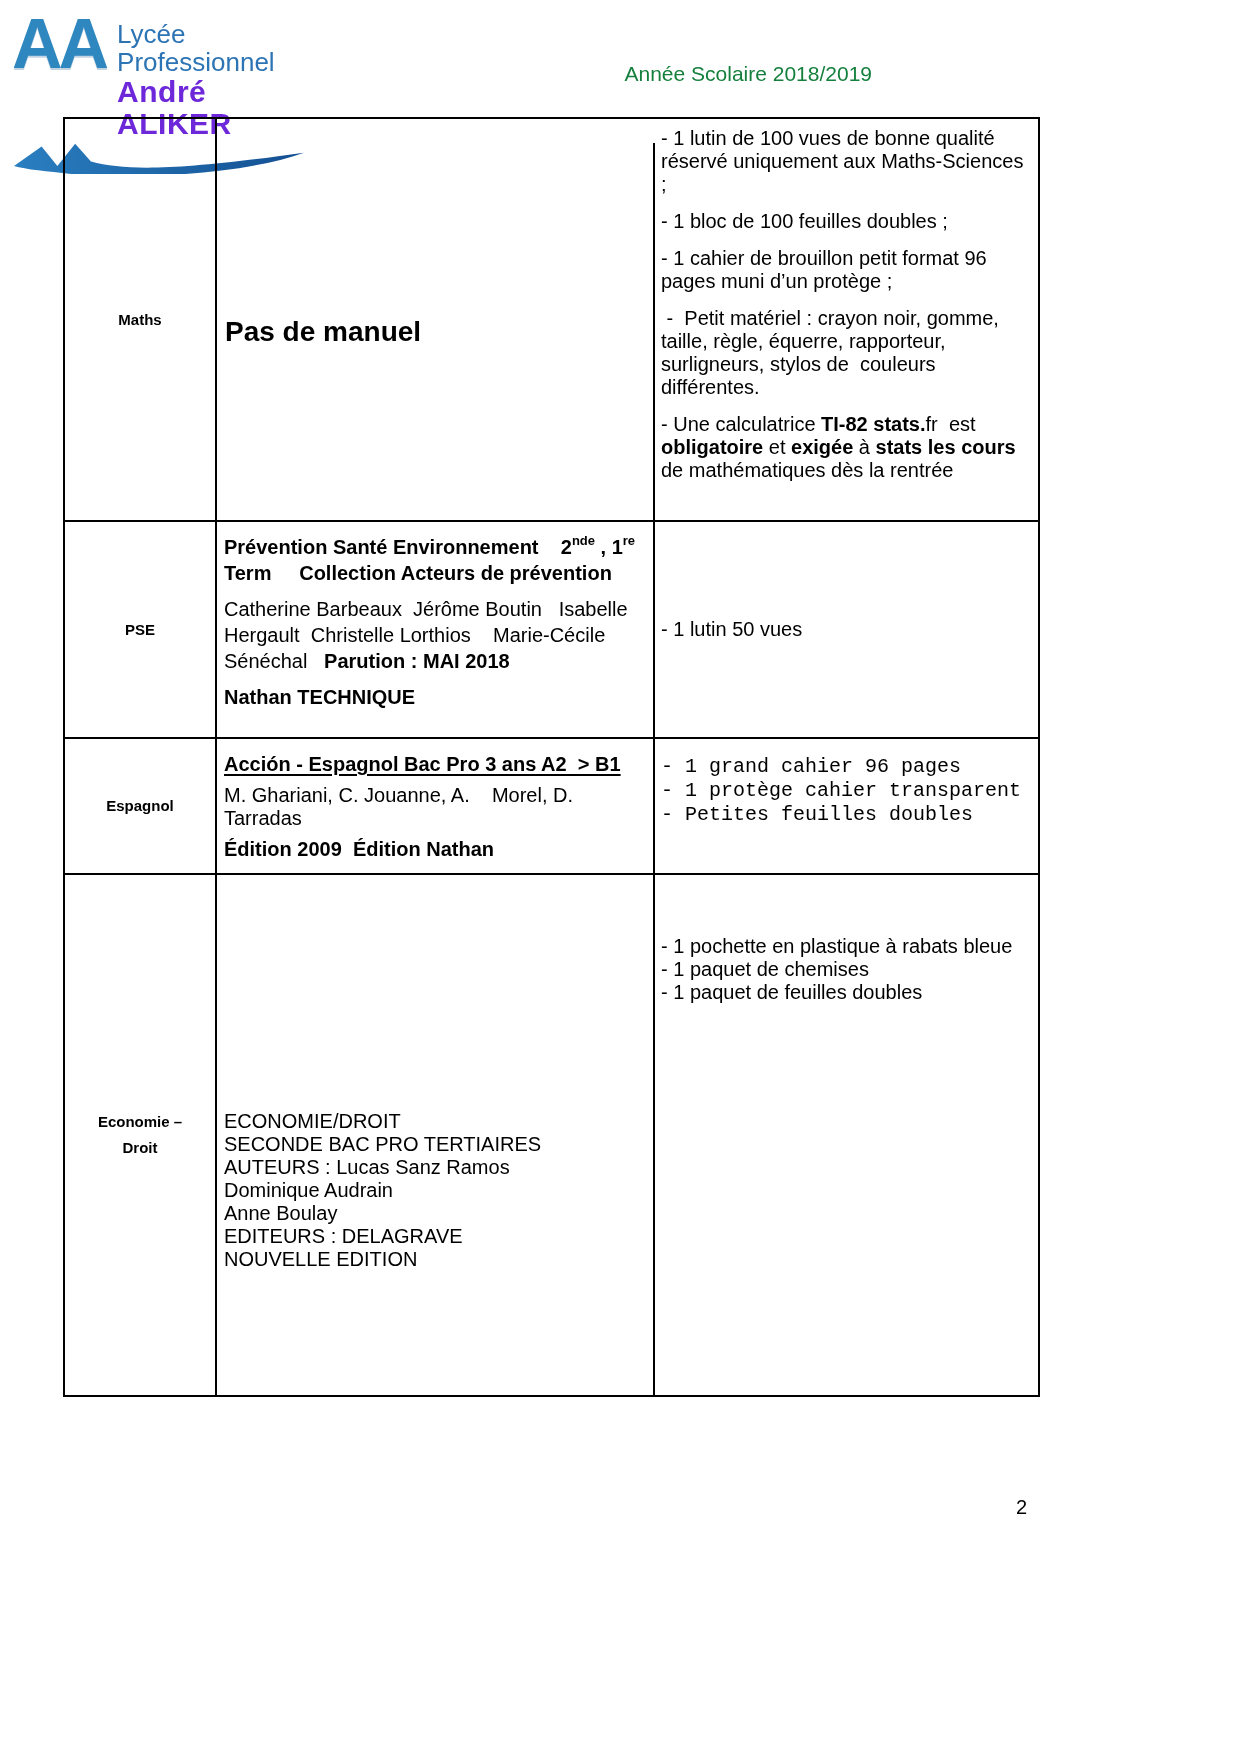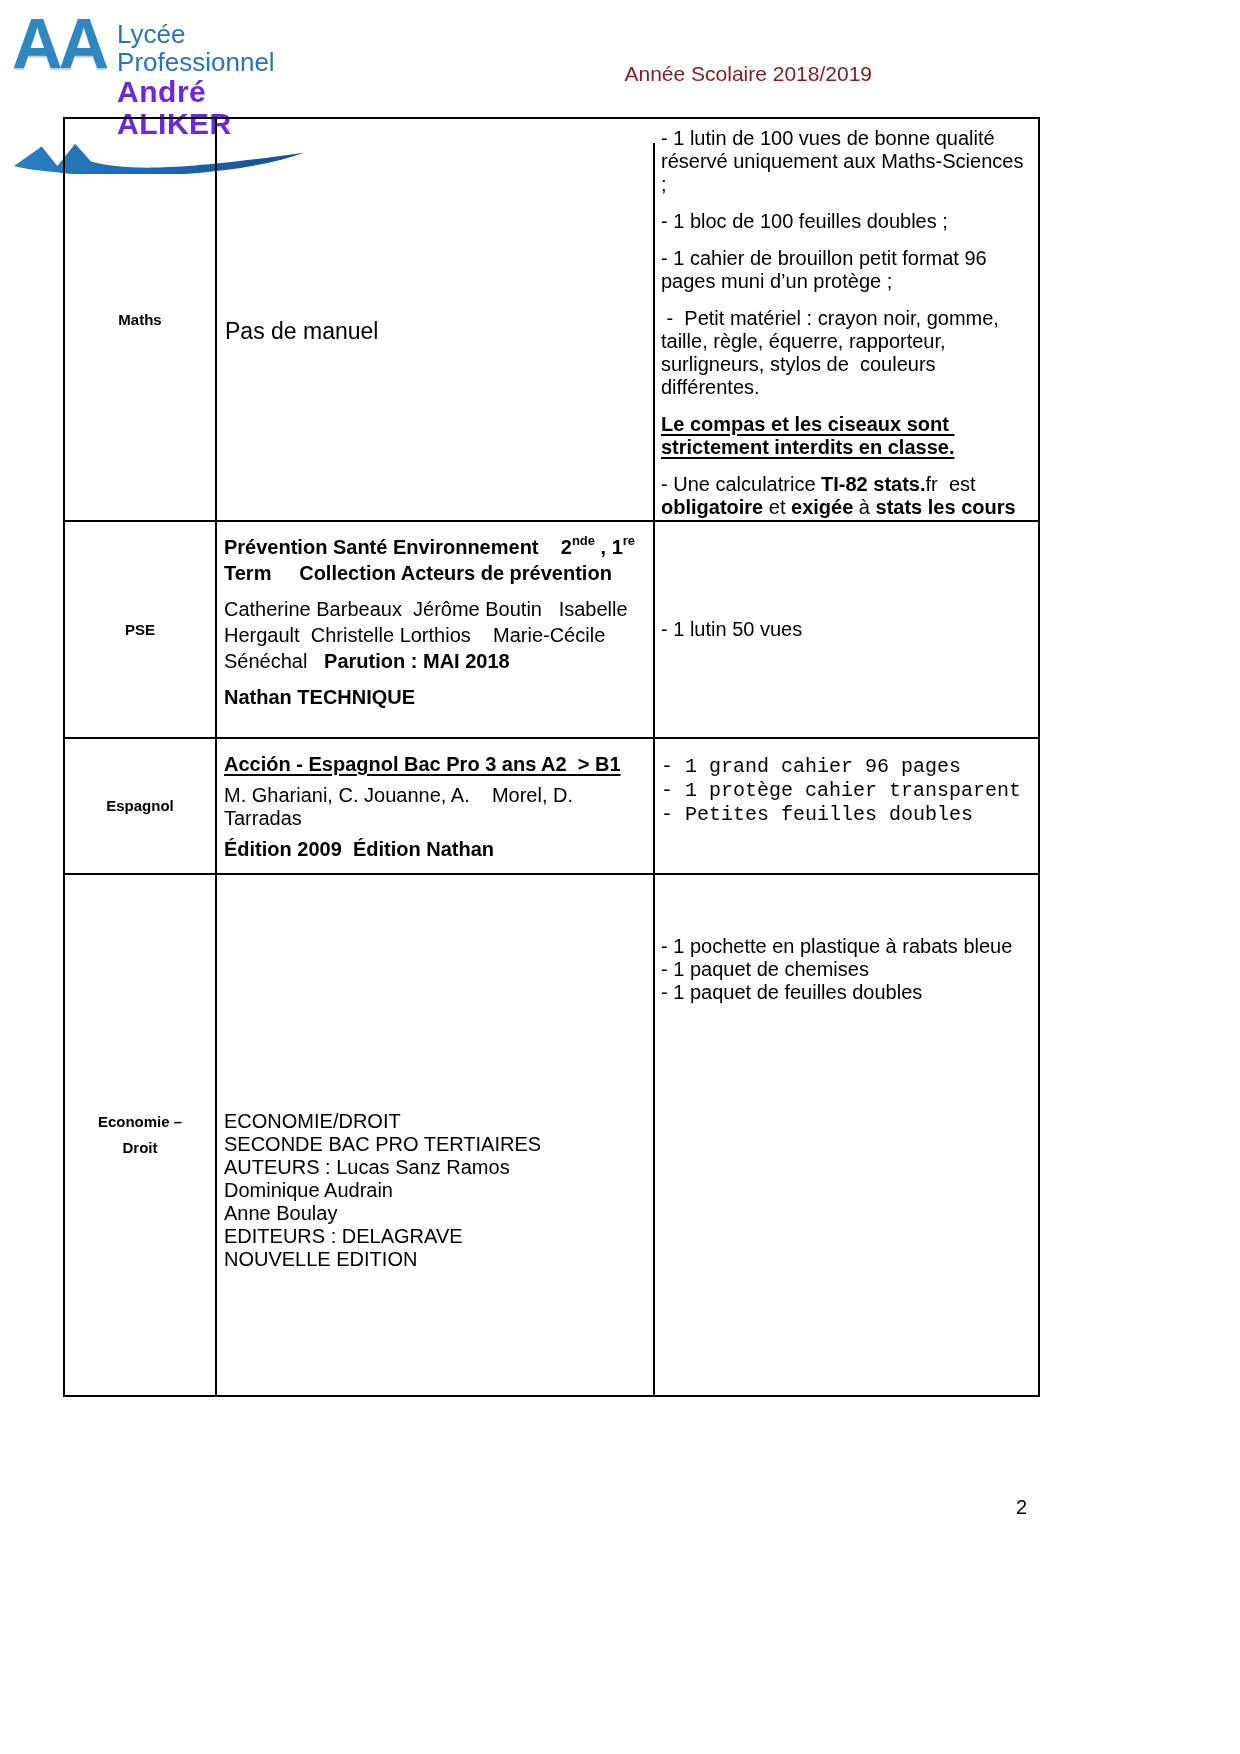--- a/index.html
+++ b/index.html
@@ -21,21 +21,21 @@
     font-size:70px; font-weight:bold; line-height:64px;
     letter-spacing:-4px; color:#2f87c0;
     text-shadow: 0 2px 0 rgba(21,80,140,.25);
   }
   .logo-text { margin-left:12px; padding-top:8px; display:flex; flex-direction:column; }
   .logo-l1 { font-size:26px; font-weight:400; color:#2d74b5; line-height:28px; }
   .logo-l2 { font-size:30px; font-weight:bold; color:#6d28d9; line-height:32px; letter-spacing:0.5px; }
   .swoosh { display:block; margin-top:2px; width:296px; height:32px; }
   .year {
     position:absolute; top:62px; right:200px;
-    font-size:21px; color:#7f1d1d;
+    font-size:21px; color:#15803d;
   }
 
   
   .doc-table {
     position:absolute; left:63px; top:117px; width:977px;
     border:2px solid #000;
     display:grid;
     grid-template-columns:152px 438px 1fr;
     grid-template-rows:403px 217px 136px 520px;
   }
@@ -46,21 +46,21 @@
   .subj {
     display:flex; align-items:center; justify-content:center;
     font-weight:bold; font-size:15px; text-align:center; line-height:26px;
   }
   .cell p { font-size:20px; line-height:23px; white-space:pre-wrap; }
   .b { font-weight:bold; }
   .u { text-decoration:underline; text-decoration-thickness:2px; text-underline-offset:3px; }
   sup { font-size:13px; font-weight:bold; vertical-align:top; line-height:1; }
 
   
-  .manual-center { display:flex; align-items:center; padding-left:8px; font-weight:normal; font-size:23px;margin-top:24px; }
+  .manual-center { display:flex; align-items:center; padding-left:8px; font-weight:bold; font-size:28px;margin-top:24px; }
   .mats { padding:8px 4px 0 6px; }
   .mats p + p { margin-top:14px; }
 
   
   .pse-manual { padding:12px 8px 0 7px; }
   .pse-manual p { line-height:26px; }
   .pse-manual p + p { margin-top:10px; }
   .pse-mats { display:flex; align-items:center; padding-left:6px; }
   .pse-mats p { white-space:nowrap; }
 
@@ -109,21 +109,20 @@
       <span>Maths</span>
     </div>
     <div class="cell manual-center">
       <span>Pas de manuel</span>
     </div>
     <div class="cell last-col mats">
       <p>- 1 lutin de 100 vues de bonne qualité réservé uniquement aux Maths-Sciences ;</p>
       <p>- 1 bloc de 100 feuilles doubles ;</p>
       <p>- 1 cahier de brouillon petit format 96 pages muni d’un protège ;</p>
       <p> -  Petit matériel : crayon noir, gomme, taille, règle, équerre, rapporteur, surligneurs, stylos de  couleurs différentes.</p>
-      <p class="b u">Le compas et les ciseaux sont strictement interdits en classe.</p>
       <p><span>- Une calculatrice </span><span class="b">TI-82 stats.</span><span>fr  est </span><span class="b">obligatoire</span><span> et </span><span class="b">exigée</span><span> à </span><span class="b">stats les cours</span><span> de mathématiques dès la rentrée</span></p>
     </div>
 
     <div class="cell subj">
       <span>PSE</span>
     </div>
     <div class="cell pse-manual">
       <p class="b"><span>Prévention Santé Environnement    2</span><sup>nde</sup><span> , 1</span><sup>re</sup><br><span>Term     Collection Acteurs de prévention</span></p>
       <p><span>Catherine Barbeaux  Jérôme Boutin   Isabelle Hergault  Christelle Lorthios    Marie-Cécile Sénéchal   </span><span class="b">Parution : MAI 2018</span></p>
       <p class="b">Nathan TECHNIQUE</p>

